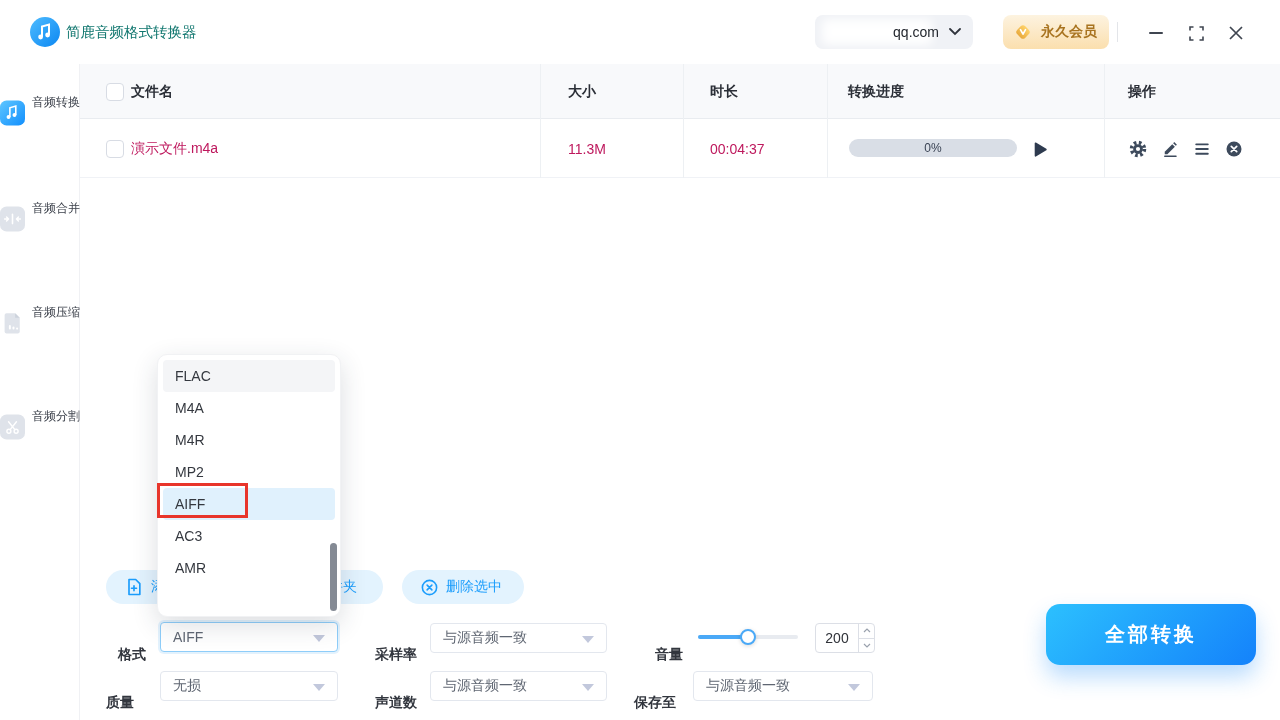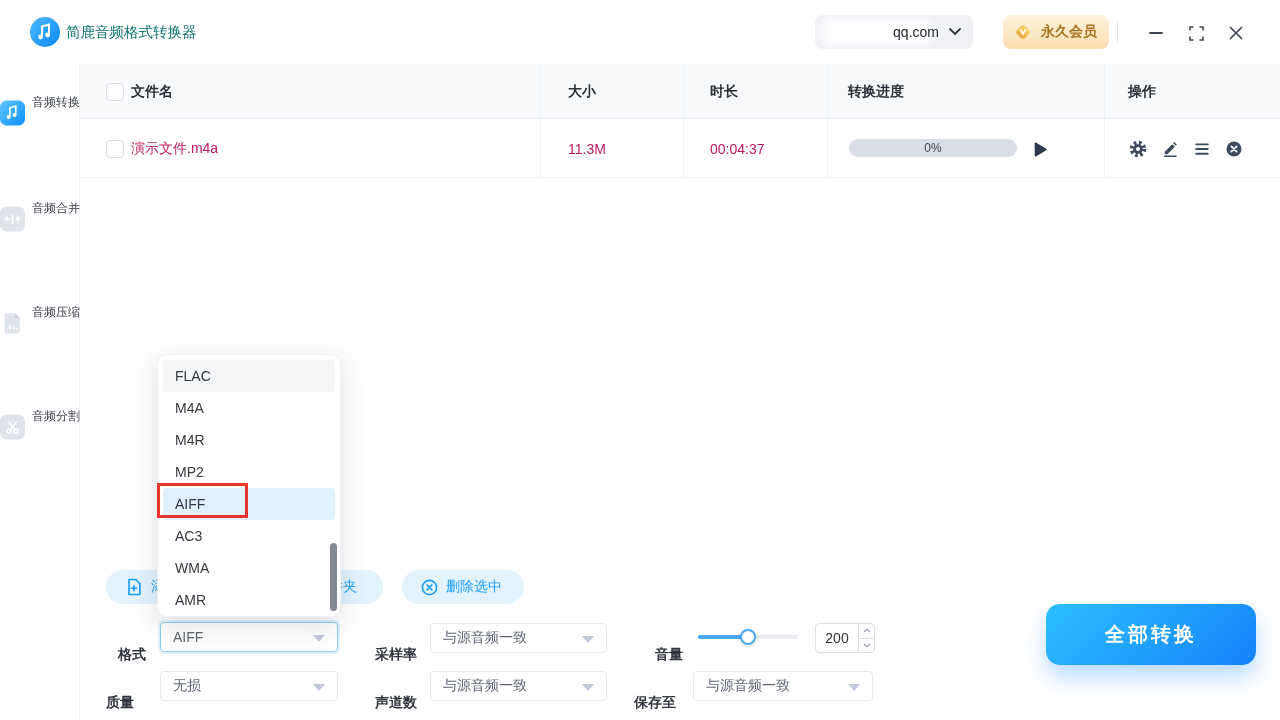--- a/index.html
+++ b/index.html
@@ -326,17 +326,16 @@
   <span>全部转换</span>
 </div>
 
 <div id="format-menu" class="abs">
   <div class="menu-item hovered">FLAC</div>
   <div class="menu-item">M4A</div>
   <div class="menu-item">M4R</div>
   <div class="menu-item">MP2</div>
   <div class="menu-item selected">AIFF</div>
   <div class="menu-item">AC3</div>
-  <div class="menu-item">WMA</div>
   <div class="menu-item">AMR</div>
   <div id="menu-scrollbar"></div>
 </div>
 <div id="red-annotation" class="abs"></div>
 
 </body></html>

